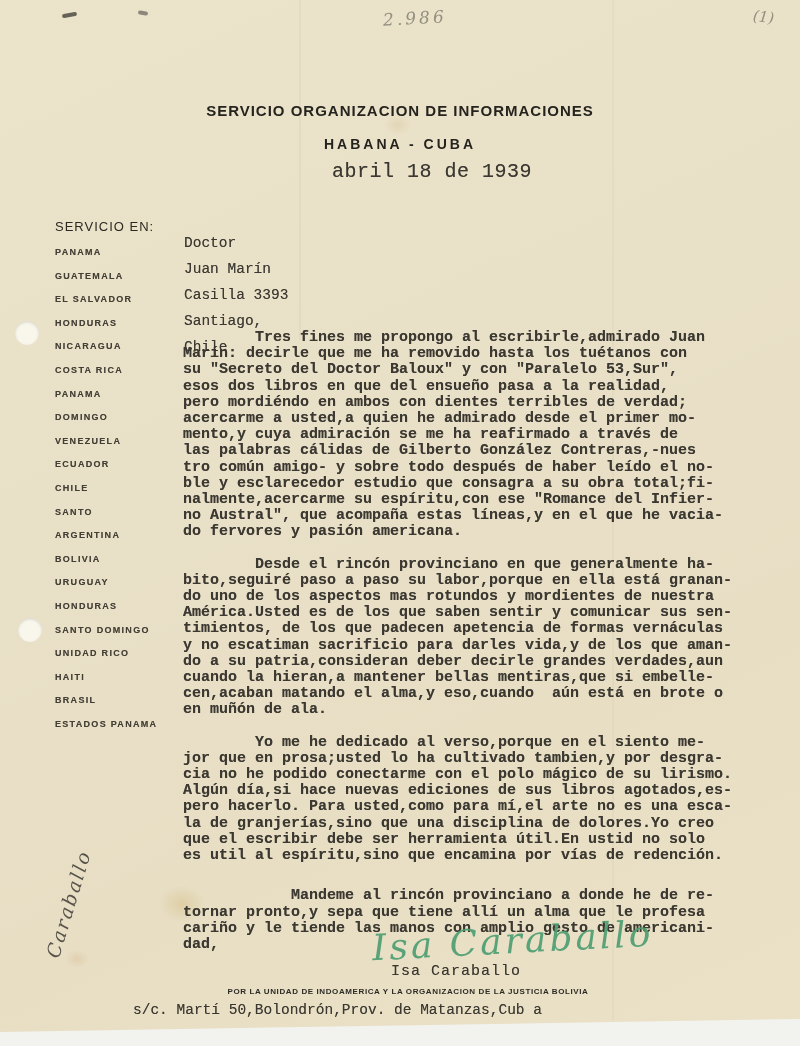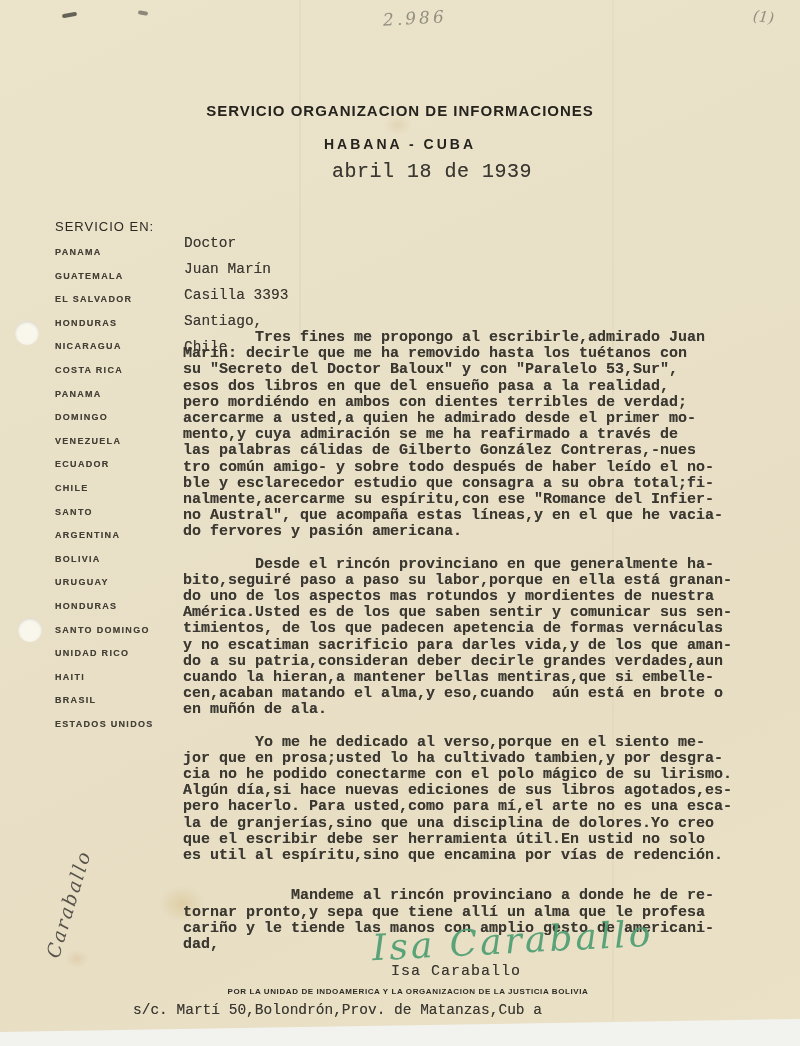--- a/index.html
+++ b/index.html
@@ -121,21 +121,21 @@
       <div class="country">CHILE</div>
       <div class="country">SANTO</div>
       <div class="country">ARGENTINA</div>
       <div class="country">BOLIVIA</div>
       <div class="country">URUGUAY</div>
       <div class="country">HONDURAS</div>
       <div class="country">SANTO DOMINGO</div>
       <div class="country">UNIDAD RICO</div>
       <div class="country">HAITI</div>
       <div class="country">BRASIL</div>
-      <div class="country">ESTADOS UNIDOS</div>
+      <div class="country">ESTADOS PANAMA</div>
     </div>
 
     <div class="typed recipient">Doctor
 Juan Marín
 Casilla 3393
 Santiago,
 Chile</div>
 
     <div class="body-text">
       <div class="typed para">        Tres fines me propongo al escribirle,admirado Juan

